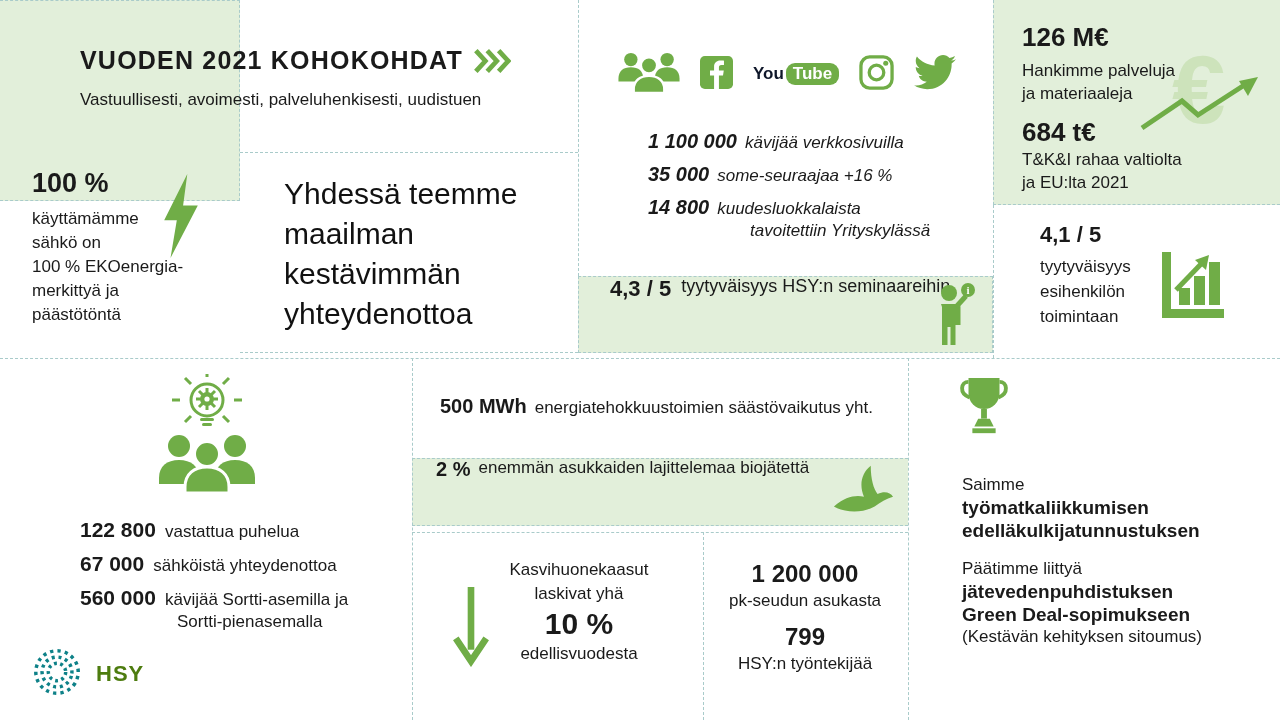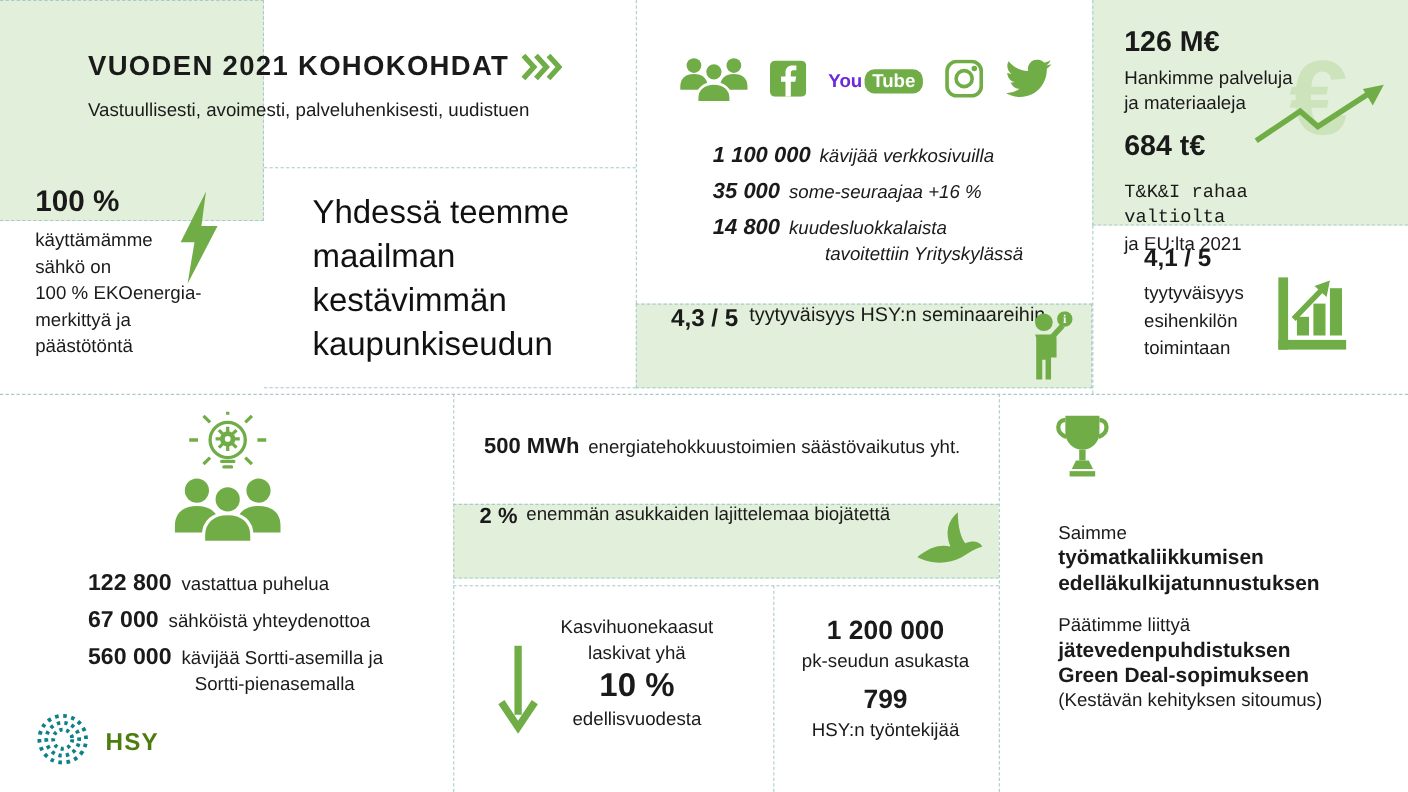--- a/index.html
+++ b/index.html
@@ -18,21 +18,21 @@
   .indent2{margin-left:102px;font-size:17px;margin-top:2px;}
   .indent3{margin-left:97px;font-size:17px;margin-top:2px;}
   .bigval{font-size:26px;font-weight:800;}
   .smalltxt{font-size:17px;line-height:23px;}
   .mission{font-size:30px;line-height:40px;font-weight:400;color:#111;}
   .bandrow{display:flex;height:100%;}
   .bandval{font-size:22px;font-weight:800;margin-right:10px;white-space:nowrap;}
   .bandlabel{font-size:18px;white-space:nowrap;}
   .euroglyph{font-size:96px;font-weight:700;color:#cde3bb;line-height:1;}
   .yt{display:flex;align-items:center;gap:2px;}
-  .yt-you{color:#6d28d9;font-weight:700;font-size:17px;}
+  .yt-you{color:#0f172a;font-weight:700;font-size:17px;}
   .yt-tube{background:#70ad47;color:#fff;font-weight:700;font-size:17px;padding:1px 7px;border-radius:9px;}
   .center{text-align:center;}
   .ach-reg{font-size:17px;line-height:22px;}
   .ach-bold{font-size:19px;line-height:23px;font-weight:800;}
   .gap16{height:16px;}
   .logo-text{color:#4d7c0f;font-size:22px;font-weight:700;letter-spacing:1px;}
 </style>
 </head>
 <body>
 
@@ -114,21 +114,21 @@
       <span class="statval">14 800</span><span>kuudesluokkalaista</span>
       <div class="indent2">tavoitettiin Yrityskylässä</div>
     </div>
   </div>
 
   <div class="abs" style="left:1022px;top:22px;width:180px;">
     <div class="bigval">126 M€</div>
     <div class="smalltxt" style="margin-top:6px;">Hankimme palveluja</div>
     <div class="smalltxt">ja materiaaleja</div>
     <div class="bigval" style="margin-top:12px;">684 t€</div>
-    <div class="smalltxt" style="margin-top:16px;font-family:Liberation Mono, monospace;">T&amp;K&amp;I rahaa valtiolta</div>
+    <div class="smalltxt" style="margin-top:0;">T&amp;K&amp;I rahaa valtiolta</div>
     <div class="smalltxt">ja EU:lta 2021</div>
   </div>
   <div class="abs euroglyph" style="left:1172px;top:42px;">€</div>
   <div class="abs" style="left:1138px;top:74px;">
     <svg width="132" height="62" viewBox="0 0 132 62">
       <path d="M4 54 L44 27 L60 41 L108 10" fill="none" stroke="#70ad47" stroke-width="5"></path>
       <polygon points="120,3 110,22 101,7" fill="#70ad47"></polygon>
     </svg>
   </div>
 
@@ -145,21 +145,21 @@
   <div class="abs" style="left:158px;top:174px;">
     <svg width="46" height="84" viewBox="0 0 40 80">
       <path fill="#70ad47" d="M26 0 L4 44 L16 44 L10 80 L36 30 L22 30 Z"></path>
     </svg>
   </div>
 
   <div class="abs mission" style="left:284px;top:174px;width:290px;">
     <div>Yhdessä teemme</div>
     <div>maailman</div>
     <div>kestävimmän</div>
-    <div>kaupunkiseudun</div>
+    <div>yhteydenottoa</div>
   </div>
 
   <div class="abs" style="left:610px;top:276px;height:77px;">
     <div class="bandrow">
       <span class="bandval">4,3 / 5</span>
       <span class="bandlabel">tyytyväisyys HSY:n seminaareihin</span>
     </div>
   </div>
   <div class="abs" style="left:934px;top:283px;">
     <svg width="42" height="64" viewBox="0 0 42 64">

